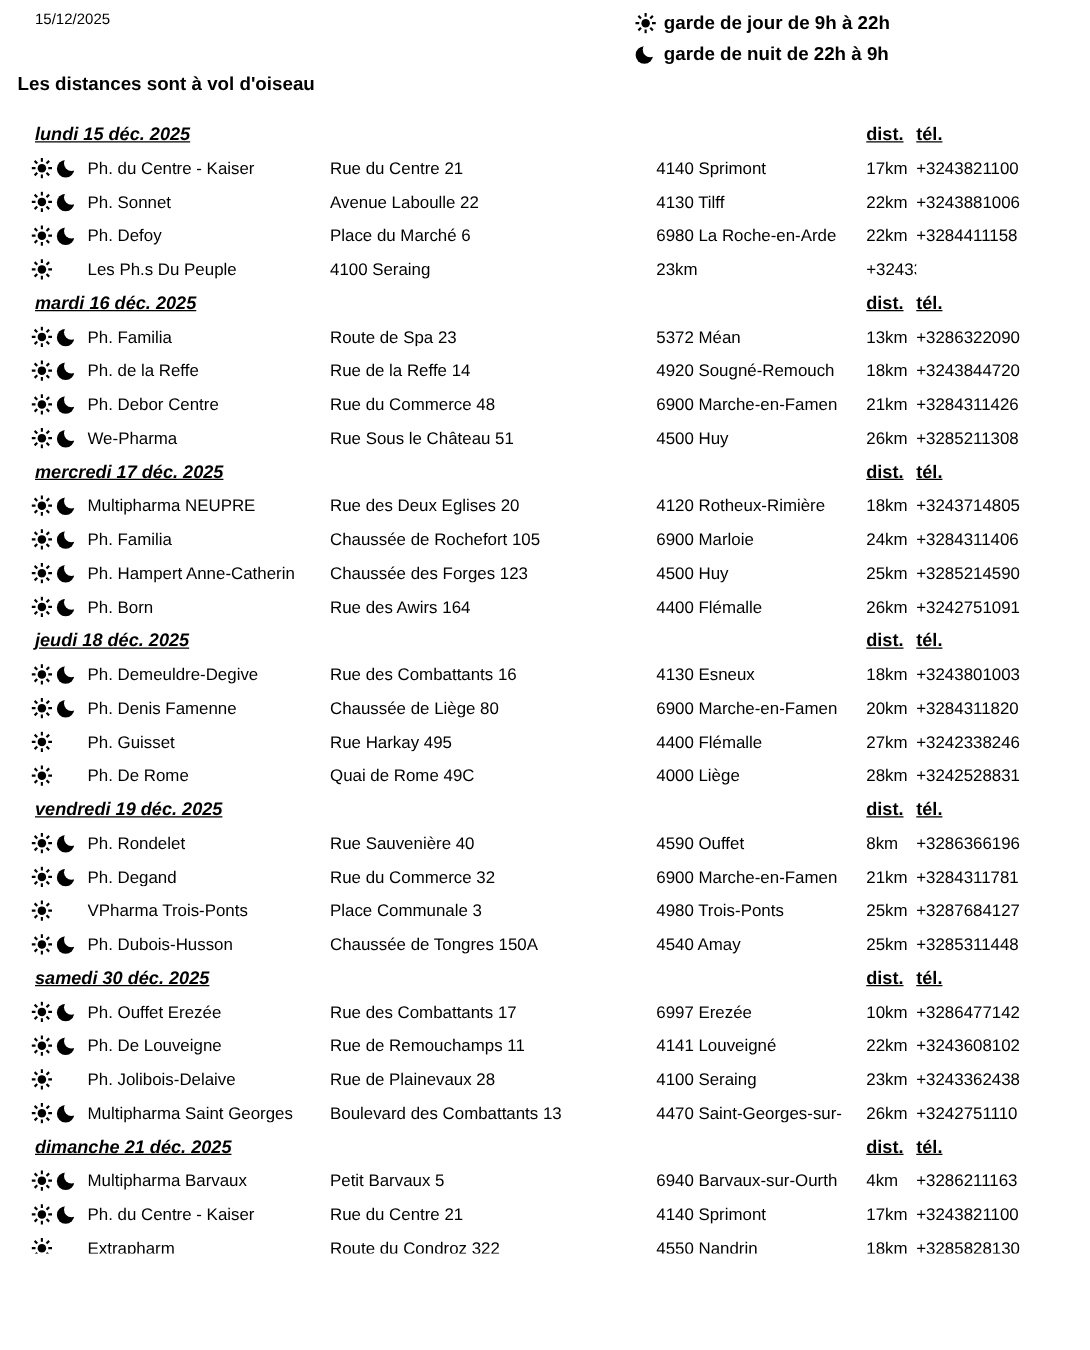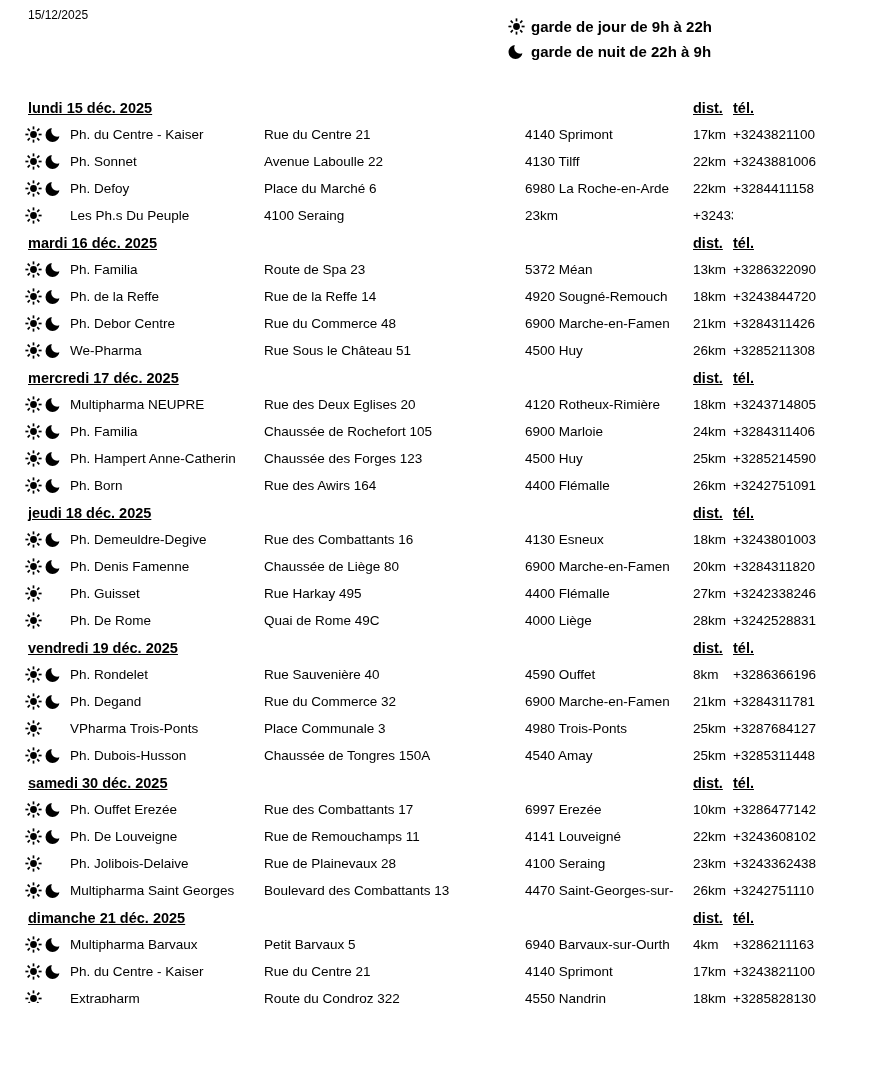--- a/index.html
+++ b/index.html
@@ -31,21 +31,21 @@
     font-weight: bold;
     white-space: nowrap;
   }
   .legend {
     position: absolute;
     left: 508px;
     top: 10px;
   }
   .legend-row {
     display: flex;
-    align-items: flex-end;
+    align-items: flex-start;
     gap: 6px;
     height: 25px;
     font-size: 15px;
     font-weight: bold;
     white-space: nowrap;
   }
   .subtitle {
     position: absolute;
     left: 14px;
     top: 59px;
@@ -67,20 +67,21 @@
     height: 27px;
   }
   .day-heading {
     grid-column: 1 / 5;
     justify-self: start;
     margin-left: 3px;
     font-size: 14.5px;
     font-weight: bold;
     text-decoration: underline;
     white-space: nowrap;
+    font-style: italic;
   }
   .col-header {
     font-size: 14.5px;
     font-weight: bold;
     text-decoration: underline;
     justify-self: start;
     white-space: nowrap;
   }
   .icon-cell {
     display: flex;
@@ -129,20 +130,21 @@
       <span class="icon">
         <svg width="17" height="17" viewBox="0 0 17 17">
           <circle cx="7.5" cy="9" r="7" fill="#000"></circle>
           <circle cx="12.2" cy="4.8" r="6" fill="#fff"></circle>
         </svg>
       </span>
       <span>garde de nuit de 22h à 9h</span>
     </div>
   </div>
 
+  <div class="subtitle">Les distances sont à vol d'oiseau</div>
 
   <div id="sections">
   <div>
     <div class="section-header">
       <span class="day-heading">lundi 15 déc. 2025</span>
       <span class="col-header">dist.</span>
       <span class="col-header">tél.</span>
     </div>
     <div>
   <div class="pharmacy-row">

